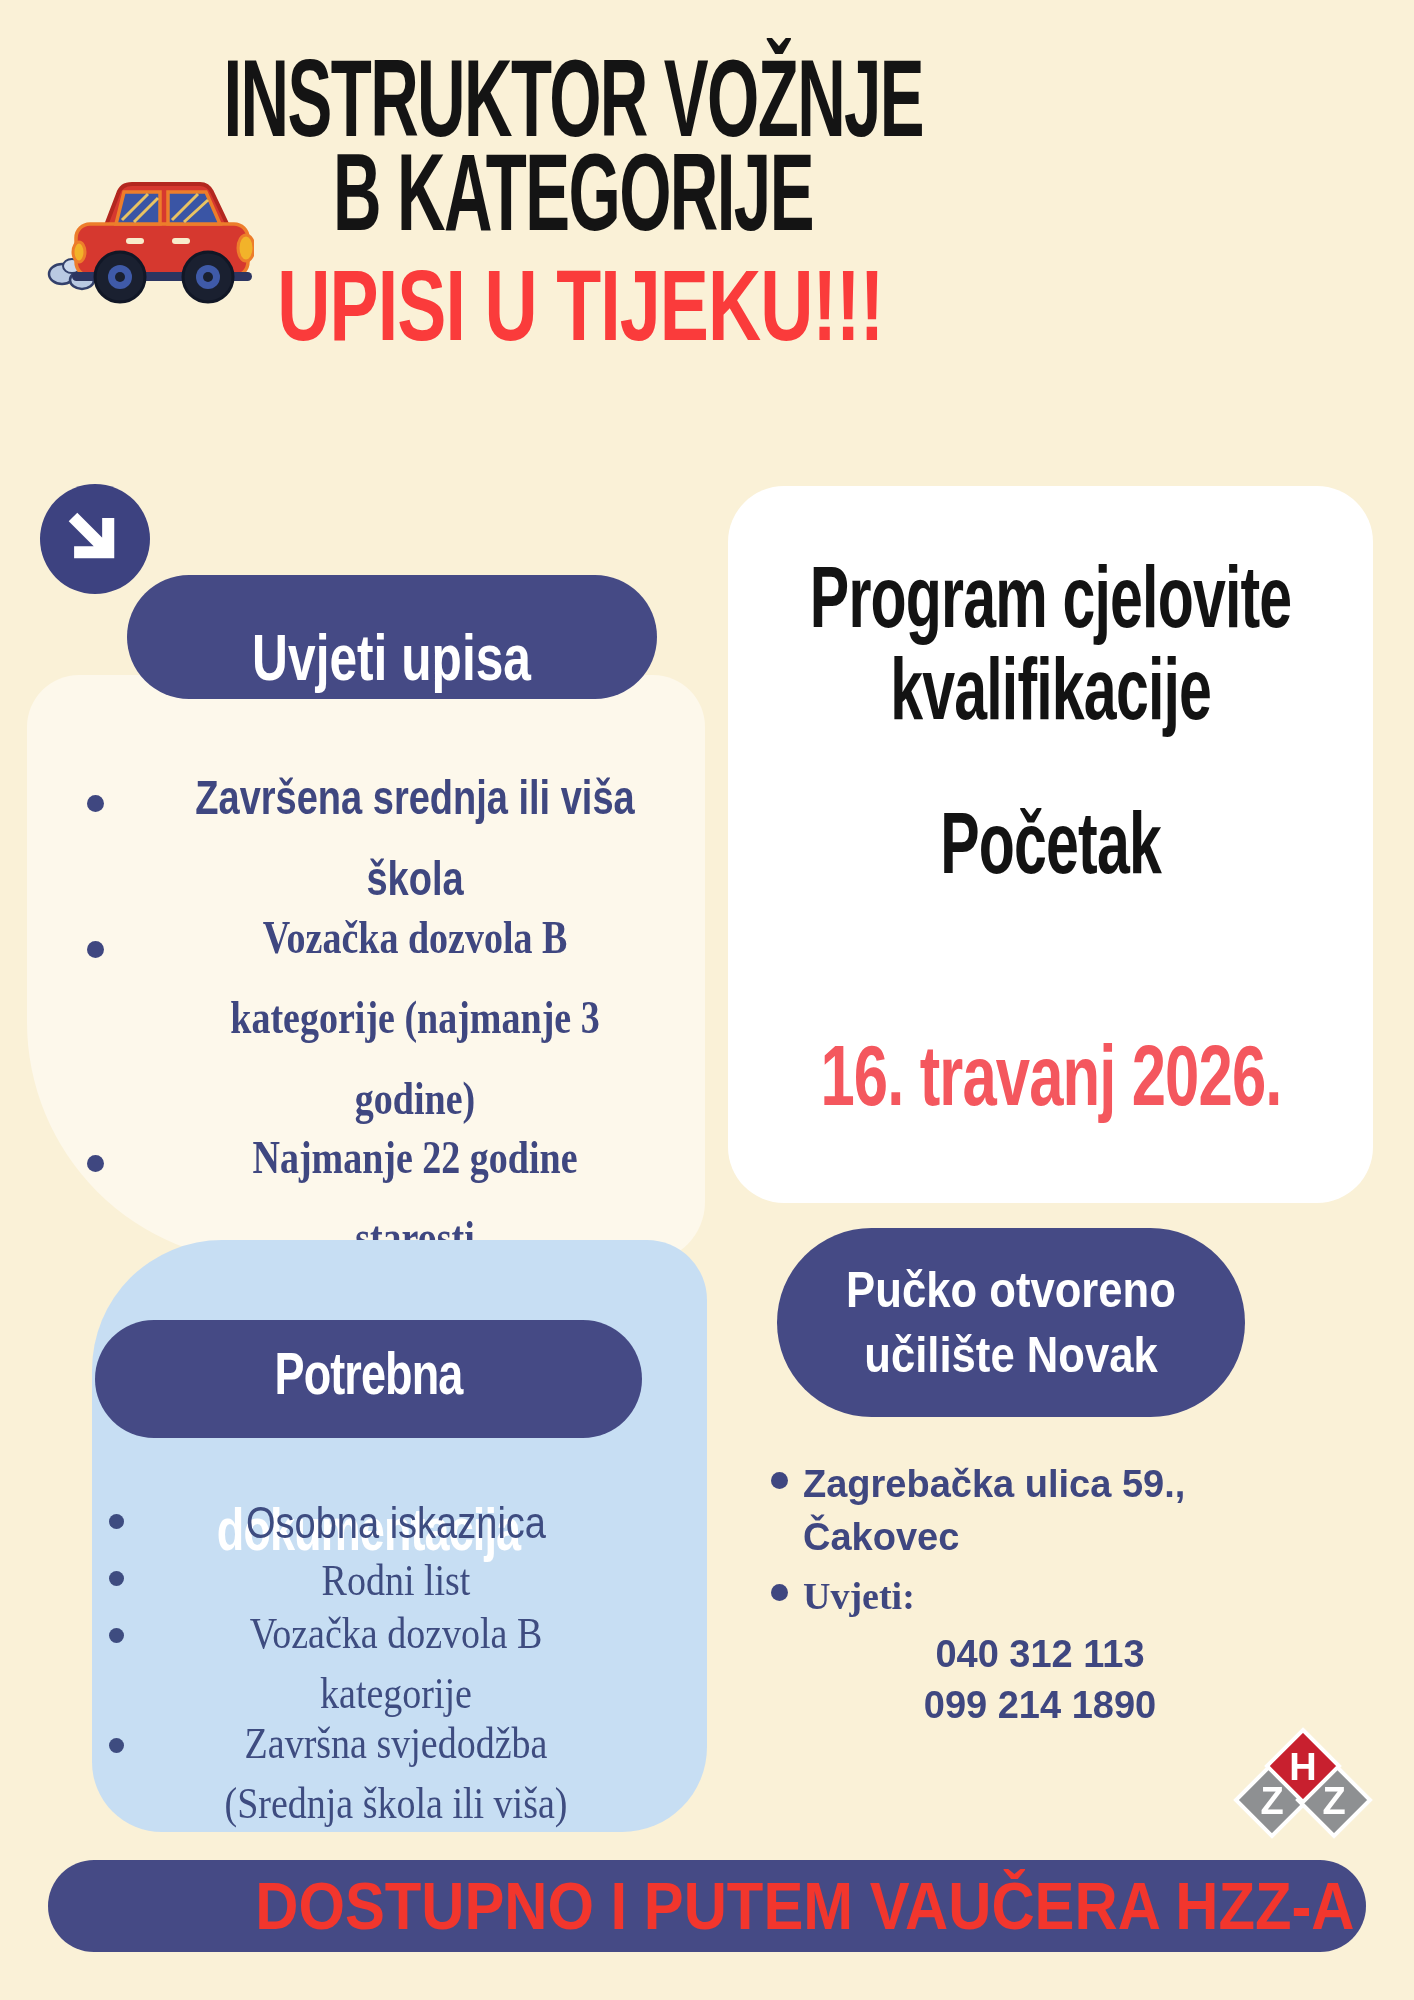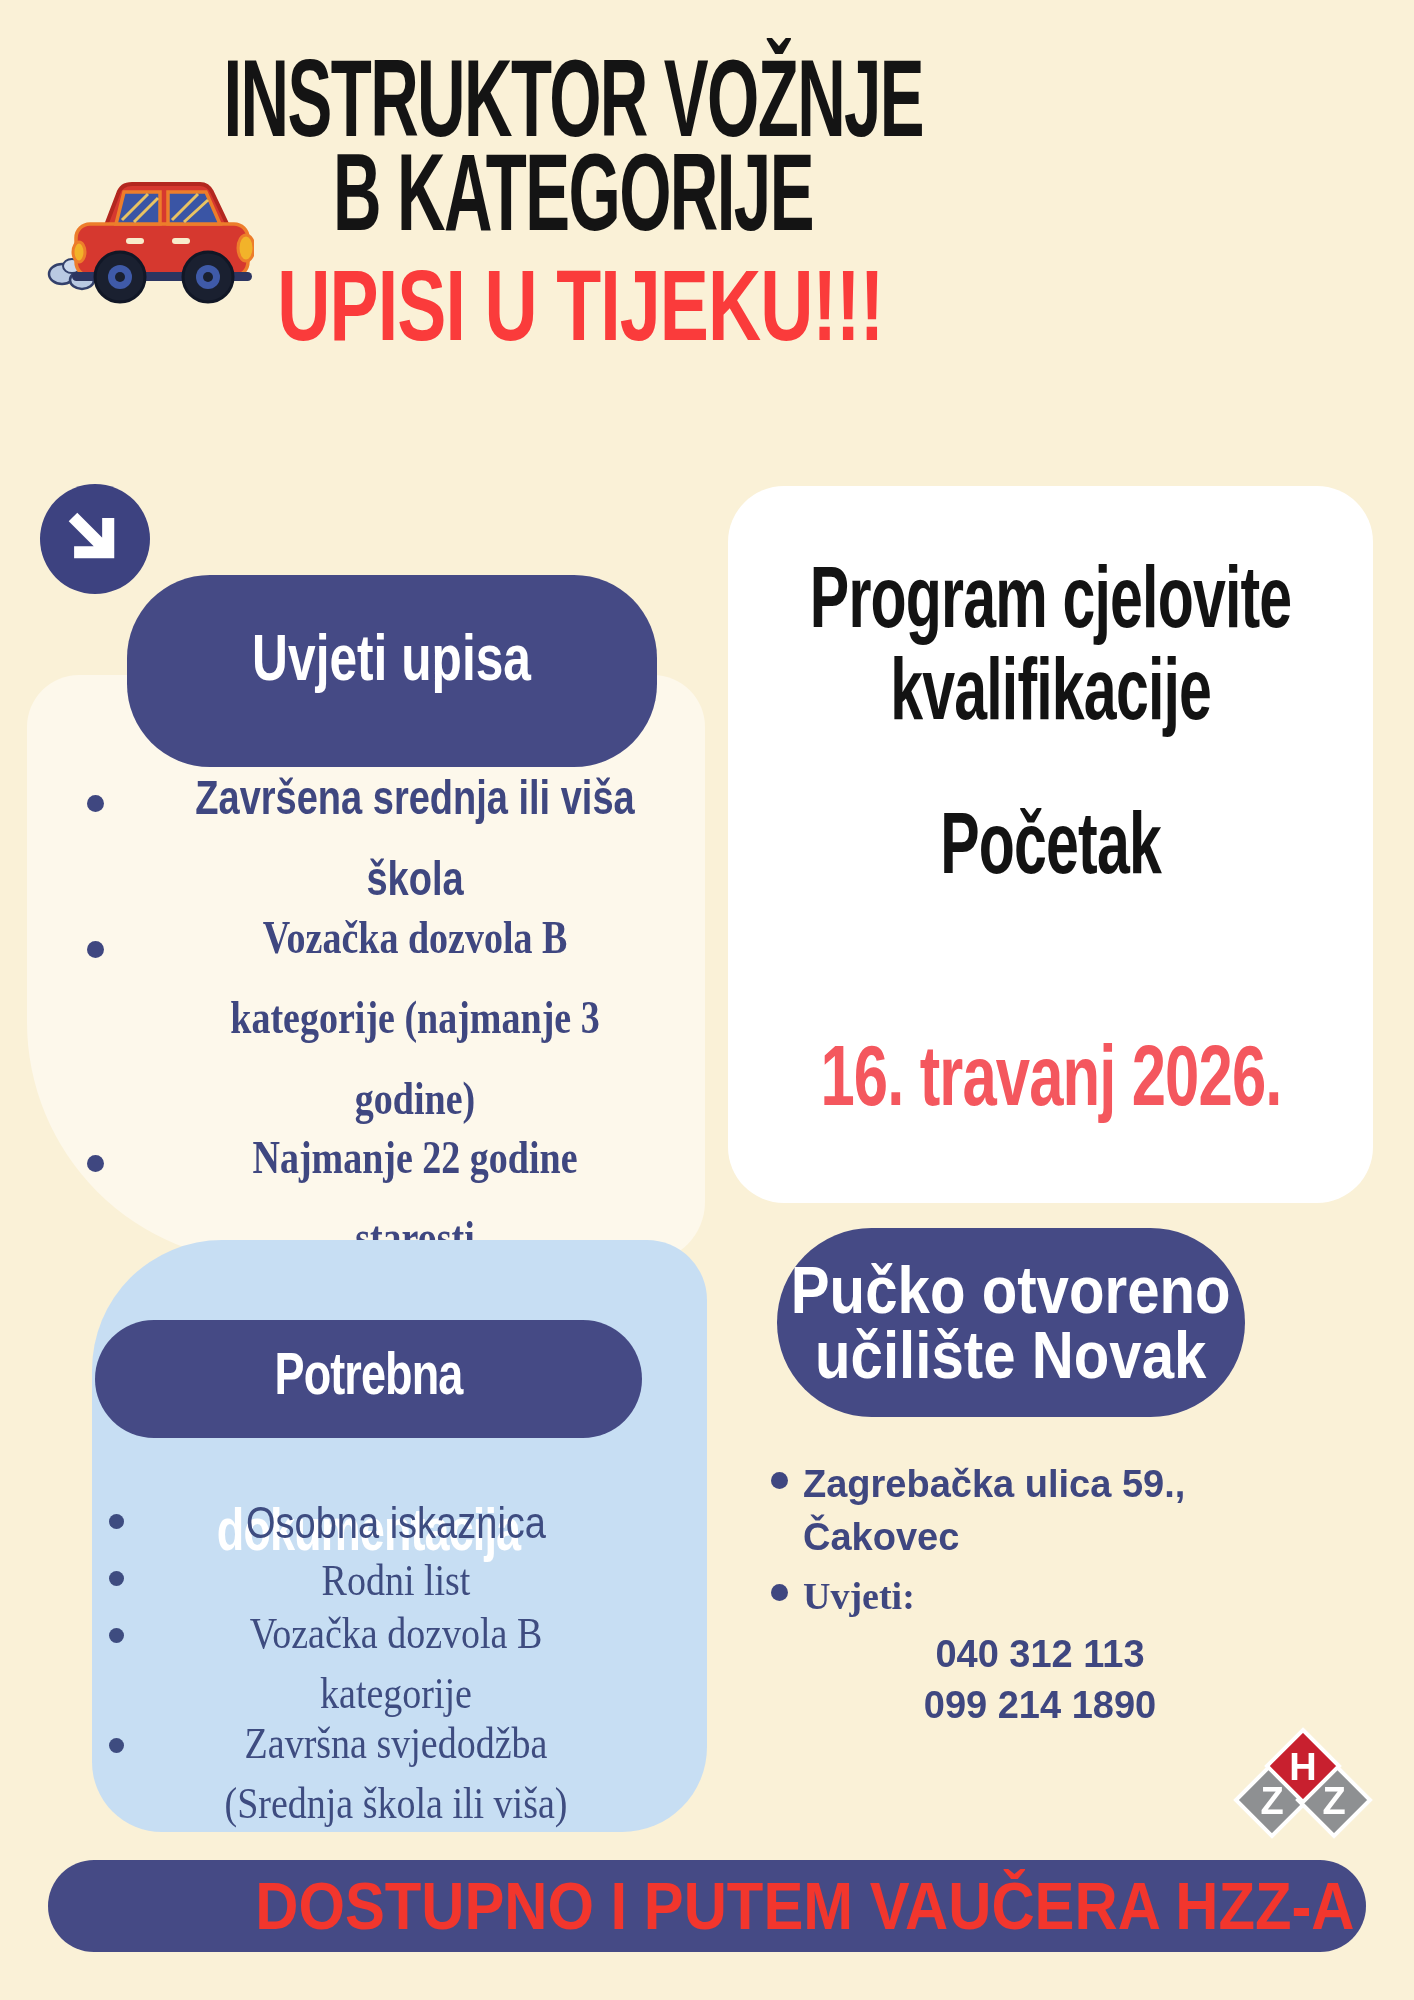--- a/index.html
+++ b/index.html
@@ -23,21 +23,21 @@
 
   
   .arrow-badge{left:40px;top:484px;width:110px;height:110px;}
 
   
   .ivory-panel{left:27px;top:675px;width:678px;height:587px;background:#FDF8EB;
                border-radius:52px 52px 60px 240px;}
 
   
   .pill{background:#454A85;color:#FFFFFF;font-weight:bold;}
-  .conditions-pill{left:127px;top:575px;width:530px;height:192px;border-radius:83px;
+  .conditions-pill{left:127px;top:575px;width:530px;height:124px;border-radius:83px;
                    line-height:165px;font-size:54px;}
   .conditions-pill .squeeze{transform:scale(0.92,1.20);}
   .cond-list{left:60px;top:770px;width:640px;color:#3F4780;font-weight:bold;font-size:40px;}
   .blist-item{display:flex;align-items:flex-start;}
   .blist-item + .blist-item{margin-top:10px;font-family:Liberation Serif, serif;}
   .dot-col{flex:0 0 70px;display:flex;justify-content:center;}
   .cond-list .dot-col{padding-top:25px;}
   .dot{width:17px;height:17px;border-radius:50%;background:#3F4780;}
   .blist-text{flex:1;text-align:center;line-height:68px;}
   .cond-list .blist-text .squeeze{transform:scale(0.95,1.18);width:100%;}
@@ -46,21 +46,21 @@
   .white-card{left:728px;top:486px;width:645px;height:717px;background:#FFFFFF;border-radius:56px;color:#131313;}
   .card-line{width:100%;text-align:center;font-weight:bold;}
   .card-h1{top:64px;font-size:72px;line-height:92px;}
   .card-h2{top:318px;font-size:72px;line-height:76px;}
   .card-line .squeeze{transform:scale(0.82,1.22);letter-spacing:-1px;}
   .card-date{top:548px;font-size:70px;line-height:84px;color:#F4575E;}
   .card-date .squeeze{transform:scale(0.88,1.22);letter-spacing:-1px;}
 
   
   .inst-pill{left:777px;top:1228px;width:468px;height:189px;border-radius:95px;
-             font-size:60px;line-height:58px;display:flex;align-items:center;justify-content:center;}
+             font-size:45px;line-height:58px;display:flex;align-items:center;justify-content:center;}
   .inst-pill .squeeze{transform:scale(0.97,1.12);text-align:center;}
 
   
   .addr{left:755px;top:1458px;width:520px;color:#3F4780;font-weight:bold;font-size:38px;}
   .addr .blist-item + .blist-item{margin-top:6px;}
   .addr .dot-col{flex:0 0 48px;padding-top:14px;}
   .addr .blist-text{text-align:left;line-height:53px;}
   .phones{margin:6px 0 0 120px;width:330px;text-align:center;line-height:51px;}
 
   

